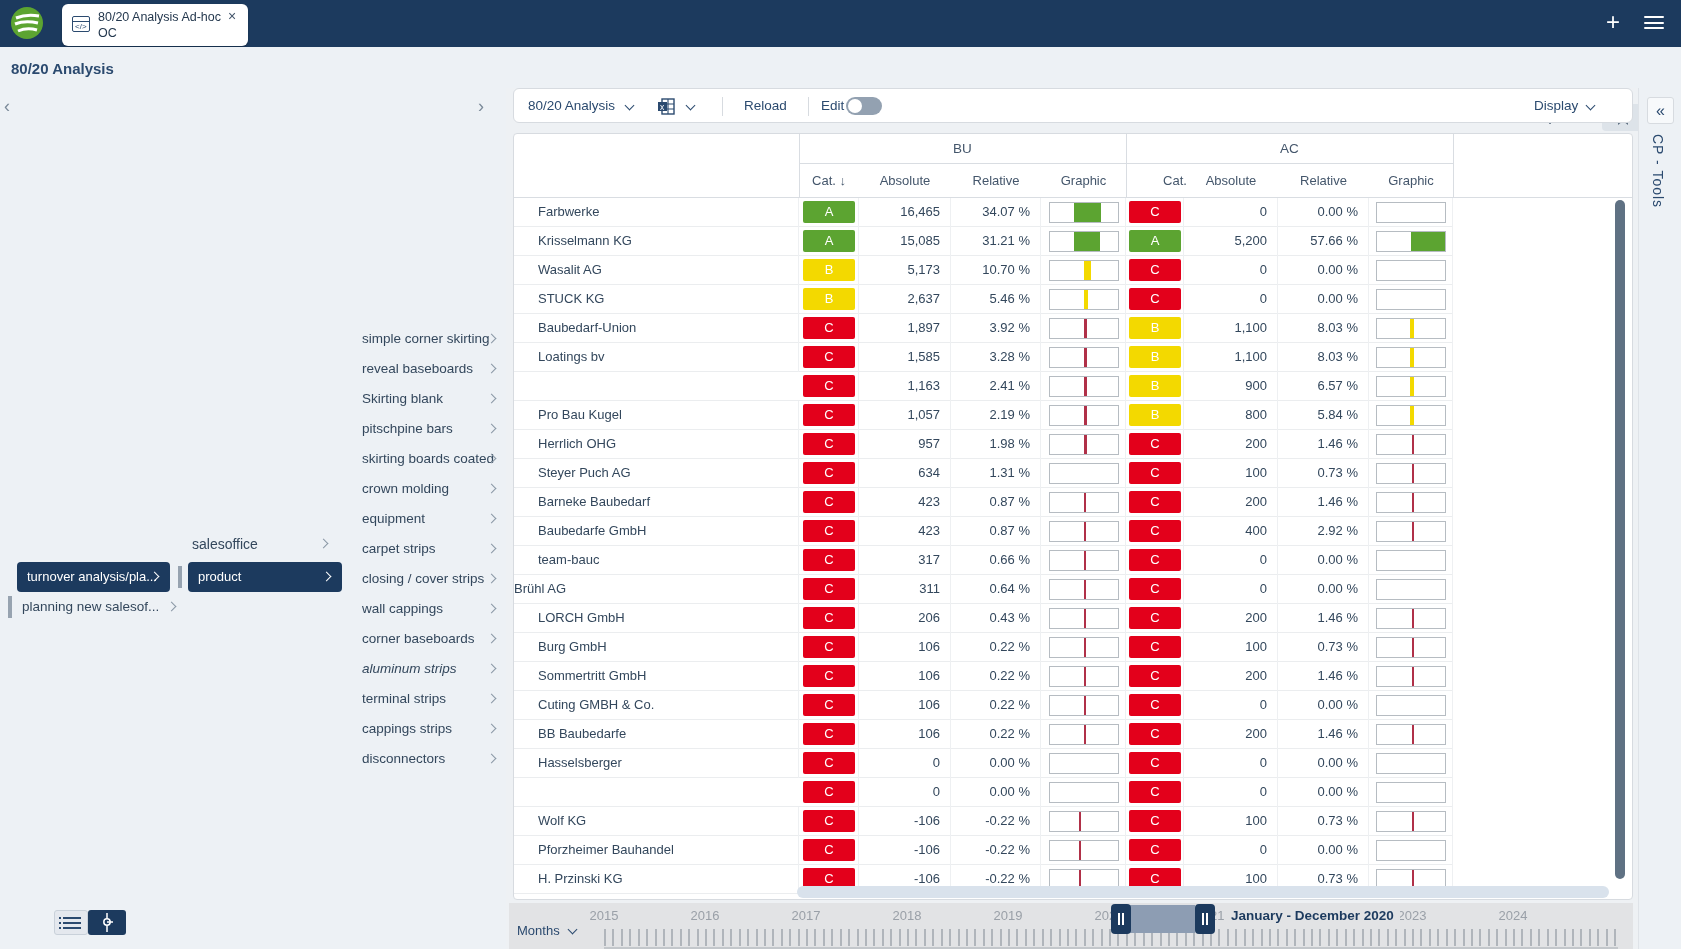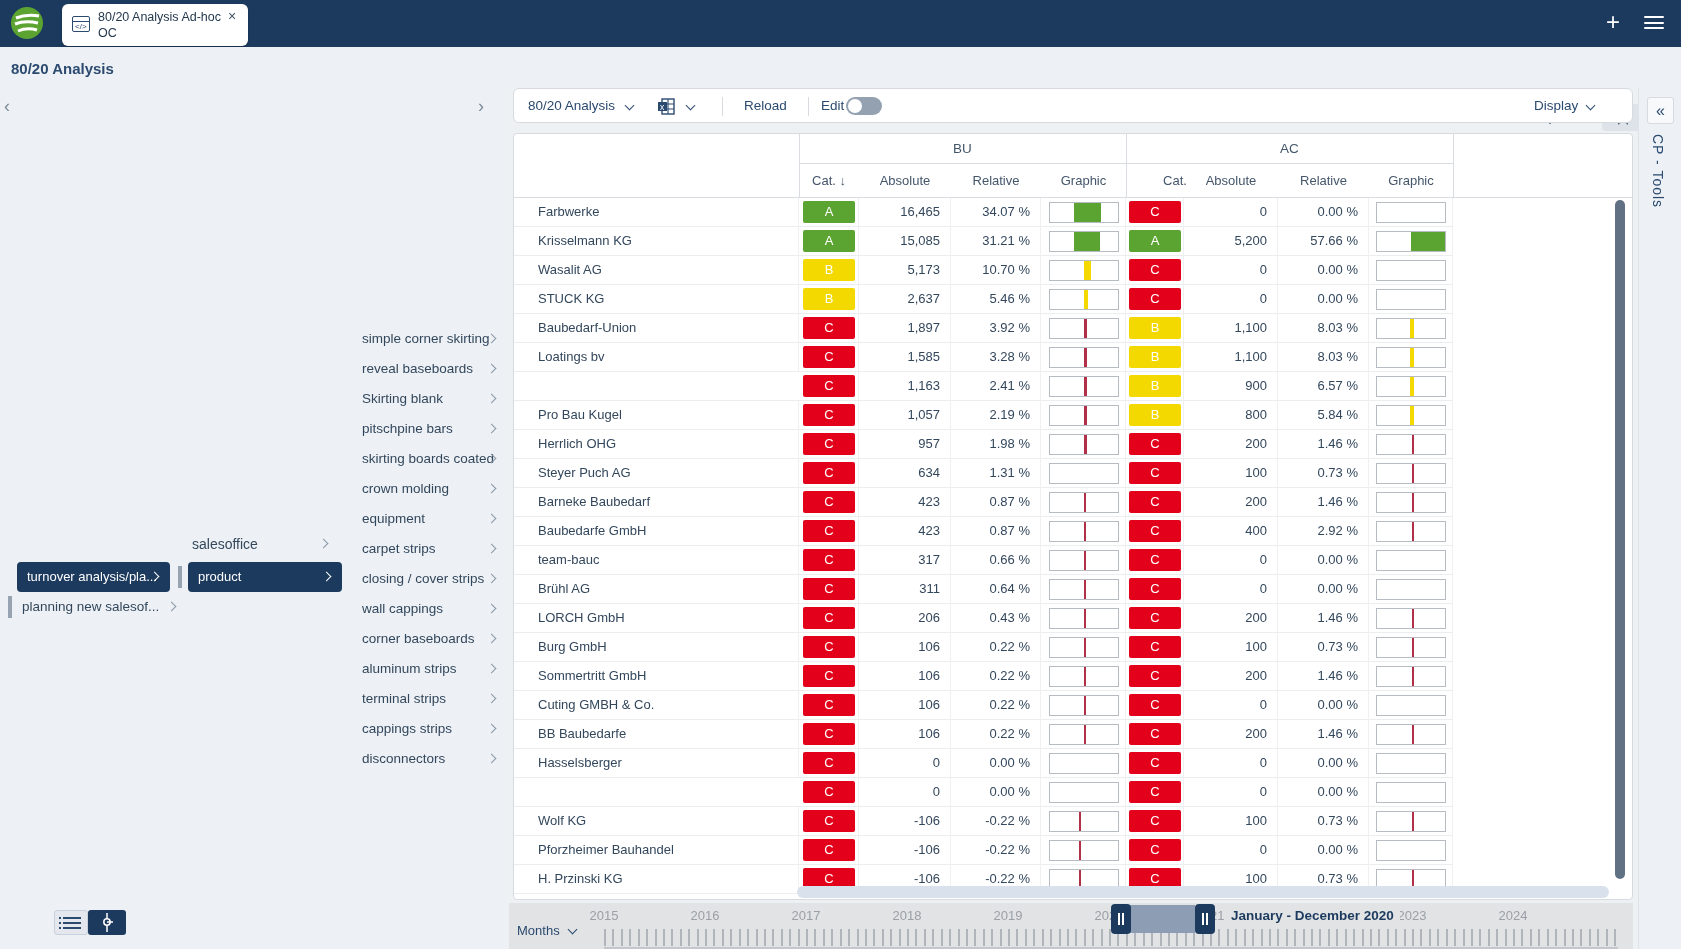--- a/index.html
+++ b/index.html
@@ -170,21 +170,21 @@
         <span class="tree-text" style="left: 362px; top: 423px;">equipment</span>
         <span class="tree-chev chev r" style="left: 488px; top: 427px;"></span>
         <span class="tree-text" style="left: 362px; top: 453px;">carpet strips</span>
         <span class="tree-chev chev r" style="left: 488px; top: 457px;"></span>
         <span class="tree-text" style="left: 362px; top: 483px;">closing / cover strips</span>
         <span class="tree-chev chev r" style="left: 488px; top: 487px;"></span>
         <span class="tree-text" style="left: 362px; top: 513px;">wall cappings</span>
         <span class="tree-chev chev r" style="left: 488px; top: 517px;"></span>
         <span class="tree-text" style="left: 362px; top: 543px;">corner baseboards</span>
         <span class="tree-chev chev r" style="left: 488px; top: 547px;"></span>
-        <span class="tree-text" style="left: 362px; top: 573px;">aluminum strips</span>
+        <span class="tree-text" style="left: 362px; top: 573px; font-style: italic;">aluminum strips</span>
         <span class="tree-chev chev r" style="left: 488px; top: 577px;"></span>
         <span class="tree-text" style="left: 362px; top: 603px;">terminal strips</span>
         <span class="tree-chev chev r" style="left: 488px; top: 607px;"></span>
         <span class="tree-text" style="left: 362px; top: 633px;">cappings strips</span>
         <span class="tree-chev chev r" style="left: 488px; top: 637px;"></span>
         <span class="tree-text" style="left: 362px; top: 663px;">disconnectors</span>
         <span class="tree-chev chev r" style="left: 488px; top: 667px;"></span>
       </div>
   </div>
 
@@ -457,21 +457,21 @@
             <div class="gbar" style="left: 51%; width: 3%; background: rgb(176, 48, 72);"></div>
           </div>
           <div class="cell " style="left: 612px; width: 58px;"></div>
           <div class="badge" style="left: 615px; background: rgb(227, 0, 27);">C</div>
           <div class="cell num" style="left: 670px; width: 94px;">0</div>
           <div class="cell num" style="left: 764px; width: 91px;">0.00 %</div>
           <div class="cell " style="left: 855px; width: 84px;"></div>
           <div class="gbox" style="left: 862px;"></div>
         </div>
         <div class="trow" style="top: 441px;">
-          <div class="cell " style="left: 0px; width: 285px; padding-left: 24px;">Brühl AG</div>
+          <div class="cell " style="left: 0px; width: 285px; ">Brühl AG</div>
           <div class="cell " style="left: 285px; width: 60px;"></div>
           <div class="badge" style="left: 289px; background: rgb(227, 0, 27);">C</div>
           <div class="cell num" style="left: 345px; width: 92px;">311</div>
           <div class="cell num" style="left: 437px; width: 90px;">0.64 %</div>
           <div class="cell " style="left: 527px; width: 85px;"></div>
           <div class="gbox" style="left: 534.5px;">
             <div class="gbar" style="left: 51%; width: 3%; background: rgb(176, 48, 72);"></div>
           </div>
           <div class="cell " style="left: 612px; width: 58px;"></div>
           <div class="badge" style="left: 615px; background: rgb(227, 0, 27);">C</div>

